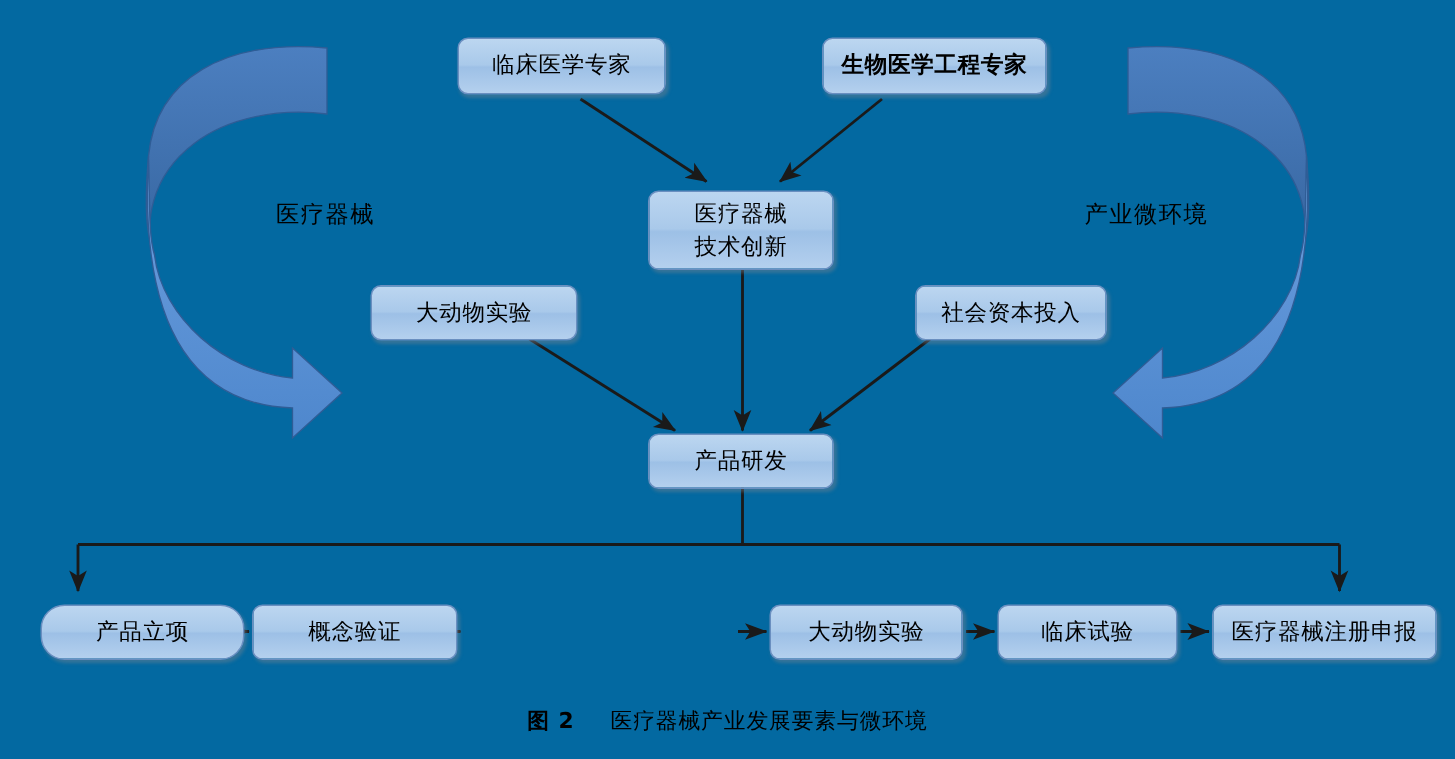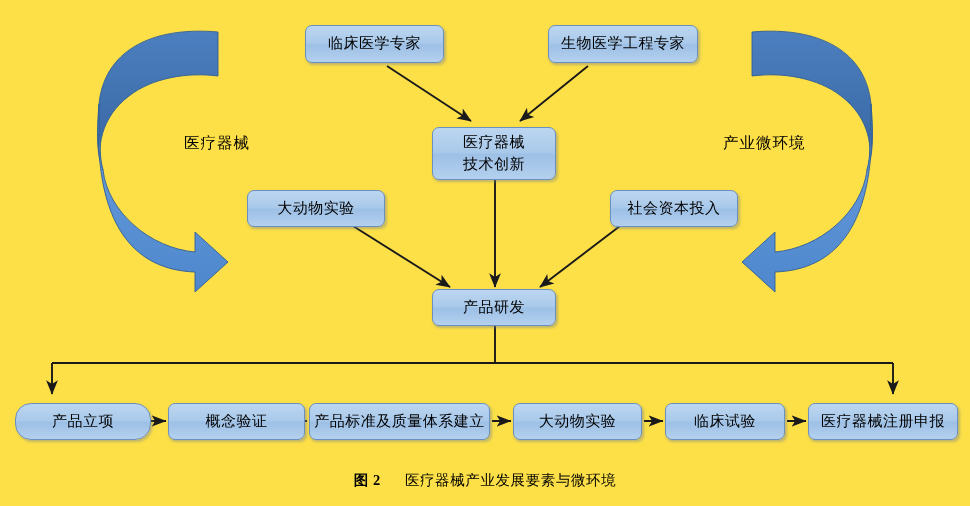--- a/index.html
+++ b/index.html
@@ -7,21 +7,21 @@
     padding: 0;
     background: #ffffff;
   }
   body {
     font-family: "DejaVu Sans", "Liberation Sans", sans-serif;
   }
   #figure {
     position: relative;
     width: 970px;
     height: 506px;
-    background: #fde047;
+    background: #0369a1;
     overflow: hidden;
   }
   #svg-layer {
     position: absolute;
     left: 0;
     top: 0;
     width: 970px;
     height: 506px;
   }
   .node {
@@ -62,21 +62,20 @@
     width: 970px;
     text-align: center;
     font-size: 14.5px;
     color: #000000;
     letter-spacing: 0.6px;
     white-space: nowrap;
   }
   .caption .cap-num {
     font-weight: bold;
     margin-right: 24px;
-    font-family: Liberation Serif, serif;
   }
 </style>
 </head>
 <body>
 
 <div id="figure">
 
   <svg id="svg-layer" viewBox="0 0 970 506">
     <defs>
       <linearGradient id="swooshDarkL" x1="0" y1="0" x2="0" y2="1">
@@ -136,21 +135,21 @@
     <line x1="288" y1="421" x2="307" y2="421" stroke="#1a1a1a" stroke-width="2" marker-end="url(#arrowheadSm)"></line>
     <line x1="492" y1="421" x2="511" y2="421" stroke="#1a1a1a" stroke-width="2" marker-end="url(#arrowheadSm)"></line>
     <line x1="644" y1="421" x2="663" y2="421" stroke="#1a1a1a" stroke-width="2" marker-end="url(#arrowheadSm)"></line>
     <line x1="787" y1="421" x2="806" y2="421" stroke="#1a1a1a" stroke-width="2" marker-end="url(#arrowheadSm)"></line>
   </svg>
 
   <div class="node" style="left:305px; top:25px; width:139px; height:38px;">
     <span>临床医学专家</span>
   </div>
 
-  <div class="node" style="left:548px; top:25px; width:150px; height:38px;">
+  <div class="node" style="left:548px; top:25px; width:150px; height:38px;font-weight:bold;">
     <span>生物医学工程专家</span>
   </div>
 
   <div class="node two-line" style="left:432px; top:127px; width:124px; height:53px;">
     <span>医疗器械</span>
     <span>技术创新</span>
   </div>
 
   <div class="node" style="left:247px; top:190px; width:138px; height:37px;">
     <span>大动物实验</span>
@@ -165,31 +164,28 @@
   </div>
 
   <div class="side-label" style="left:184px; top:133px;">
     <span>医疗器械</span>
   </div>
 
   <div class="side-label" style="left:723px; top:133px;">
     <span>产业微环境</span>
   </div>
 
-  <div class="node" style="left:15px; top:403px; width:136px; height:37px;border-radius:16px;">
+  <div class="node" style="left:27px; top:403px; width:136px; height:37px;border-radius:16px;">
     <span>产品立项</span>
   </div>
 
   <div class="node" style="left:168px; top:403px; width:137px; height:37px;">
     <span>概念验证</span>
   </div>
 
-  <div class="node" style="left:309px; top:403px; width:181px; height:37px;">
-    <span>产品标准及质量体系建立</span>
-  </div>
 
   <div class="node" style="left:513px; top:403px; width:129px; height:37px;text-align:center;">
     <span>大动物实验</span>
   </div>
 
   <div class="node" style="left:665px; top:403px; width:120px; height:37px;">
     <span>临床试验</span>
   </div>
 
   <div class="node" style="left:808px; top:403px; width:150px; height:37px;">

